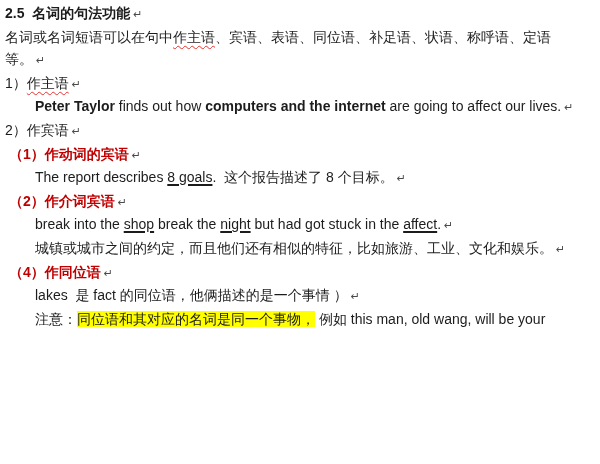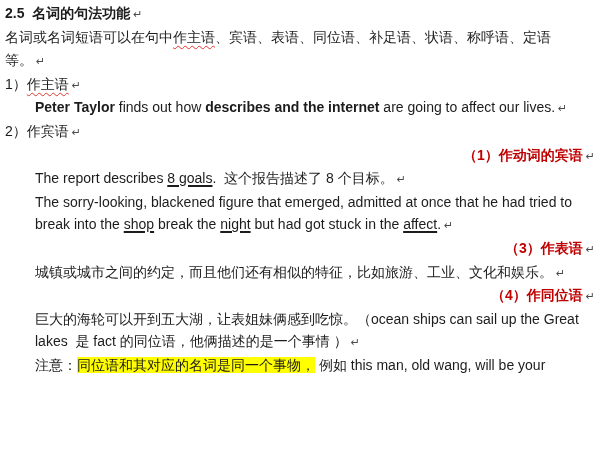--- a/index.html
+++ b/index.html
@@ -4,43 +4,41 @@
 <style>
   html,body{margin:0;padding:0;}
   body{
     width:600px;height:464px;overflow:hidden;background:#ffffff;
     font-family:"Liberation Sans","DejaVu Sans",sans-serif;
     font-size:14px;color:#1c1c1c;
   }
   .doc{padding:2px 5px 0 5px;}
   .para{line-height:22.6px;white-space:pre;}
   .indent-1{padding-left:30px;}
-  .hpad{padding-left:4px;text-align:right;}
+  .hpad{padding-left:4px;}
   .s-b{font-weight:bold;margin-top:32px;}
   .s-red{color:var(--heading-red,#c00000);}
   .s-bu{font-weight:normal;text-decoration:underline;text-decoration-thickness:1.5px;text-underline-offset:2px;}
-  .s-sqr{text-decoration:underline;text-decoration-style:wavy;text-decoration-color:var(--squiggle-red,#e3342f);text-decoration-thickness:1px;text-underline-offset:3px;font-family:Liberation Serif, serif;}
+  .s-sqr{text-decoration:underline;text-decoration-style:wavy;text-decoration-color:var(--squiggle-red,#e3342f);text-decoration-thickness:1px;text-underline-offset:3px;}
   .s-hl{background:var(--highlight-yellow,#ffff00);}
   .pilcrow{font-size:11px;color:#4a4a4a;margin-left:3px;font-weight:normal;text-decoration:none;}
 </style>
 </head>
 <body>
 
 <div class="doc">
   <div id="content">
       <div class="para indent-0"><span class="s-b">2.5  名词的句法功能</span><span class="pilcrow">↵</span></div>
       <div class="para indent-0"><span class="">名词或名词短语可以在句中</span><span class="s-sqr">作主语</span><span class="">、宾语、表语、同位语、补足语、状语、称呼语、定语</span></div>
       <div class="para indent-0"><span class="">等。</span><span class="pilcrow">↵</span></div>
       <div class="para indent-0"><span class="">1）</span><span class="s-sqr">作主语</span><span class="pilcrow">↵</span></div>
-      <div class="para indent-1"><span class="s-b">Peter Taylor</span><span class=""> finds out how </span><span class="s-b">describes and the internet</span><span class=""> are going to affect our lives.</span><span class="pilcrow">↵</span></div>
+      <div class="para indent-1"><span class="s-b">Peter Taylor</span><span class=""> finds out how </span><span class="s-b">computers and the internet</span><span class=""> are going to affect our lives.</span><span class="pilcrow">↵</span></div>
       <div class="para indent-0"><span class="">2）作宾语</span><span class="pilcrow">↵</span></div>
       <div class="para indent-0 hpad"><span class="s-red s-b">（1）作动词的宾语</span><span class="pilcrow">↵</span></div>
       <div class="para indent-1"><span class="">The report describes </span><span class="s-bu">8 goals</span><span class="">.  这个报告描述了 8 个目标。</span><span class="pilcrow">↵</span></div>
-      <div class="para indent-1"><span class="">The sorry-looking, blackened figure that emerged, admitted at once that he had tried to</span></div>
+      <div class="para indent-0 hpad"><span class="s-red s-b">（2）作介词宾语</span><span class="pilcrow">↵</span></div>
       <div class="para indent-1"><span class="">break into the </span><span class="s-bu">shop</span><span class=""> break the </span><span class="s-bu">night</span><span class=""> but had got stuck in the </span><span class="s-bu">affect</span><span class="">.</span><span class="pilcrow">↵</span></div>
-      <div class="para indent-0 hpad"><span class="s-red s-b">（3）作表语</span><span class="pilcrow">↵</span></div>
       <div class="para indent-1"><span class="">城镇或城市之间的约定，而且他们还有相似的特征，比如旅游、工业、文化和娱乐。</span><span class="pilcrow">↵</span></div>
       <div class="para indent-0 hpad"><span class="s-red s-b">（4）作同位语</span><span class="pilcrow">↵</span></div>
-      <div class="para indent-1"><span class="">巨大的海轮可以开到五大湖，让表姐妹俩感到吃惊。（ocean ships can sail up the Great</span></div>
       <div class="para indent-1"><span class="">lakes  是 fact 的同位语，他俩描述的是一个事情 ）</span><span class="pilcrow">↵</span></div>
       <div class="para indent-1"><span class="">注意：</span><span class="s-hl">同位语和其对应的名词是同一个事物，</span><span class=""> 例如 this man, old wang, will be your</span></div>
     </div>
 </div>
 
 </body></html>

